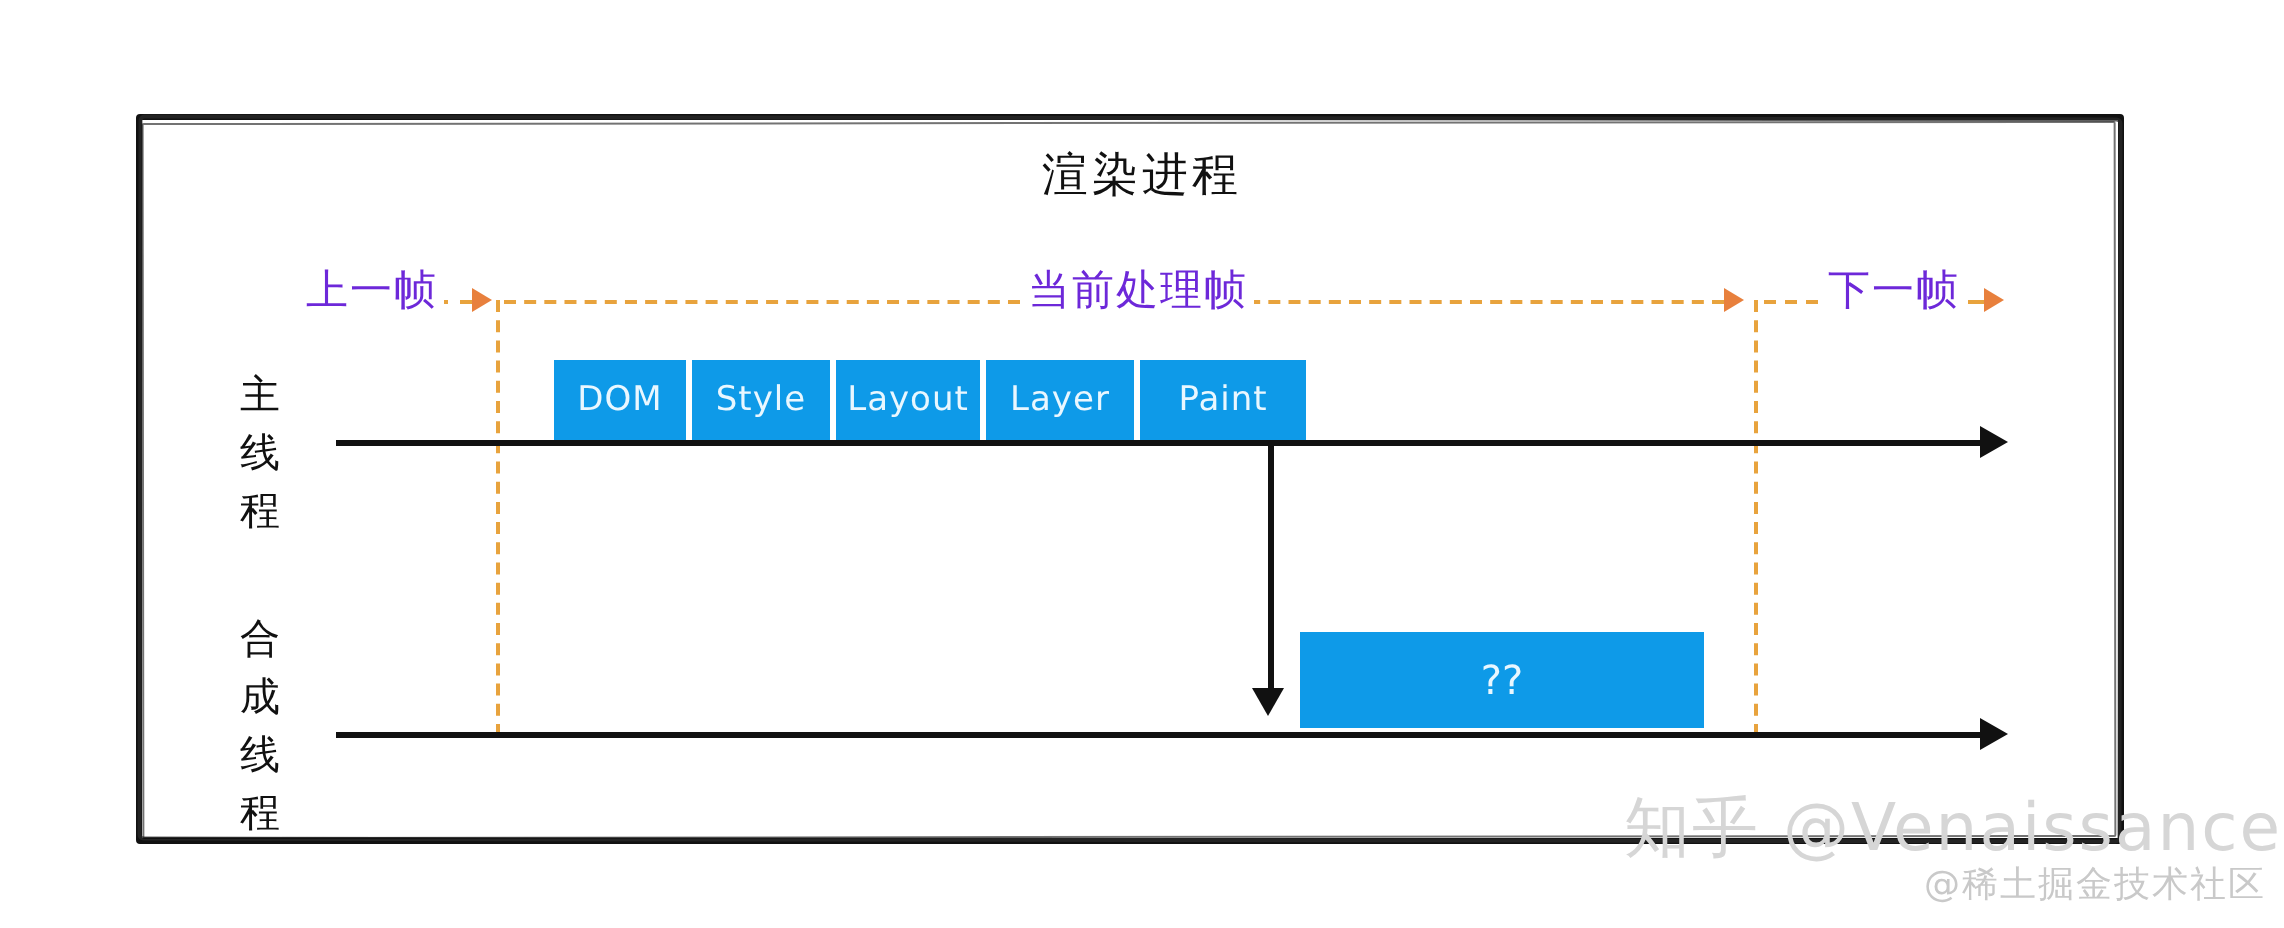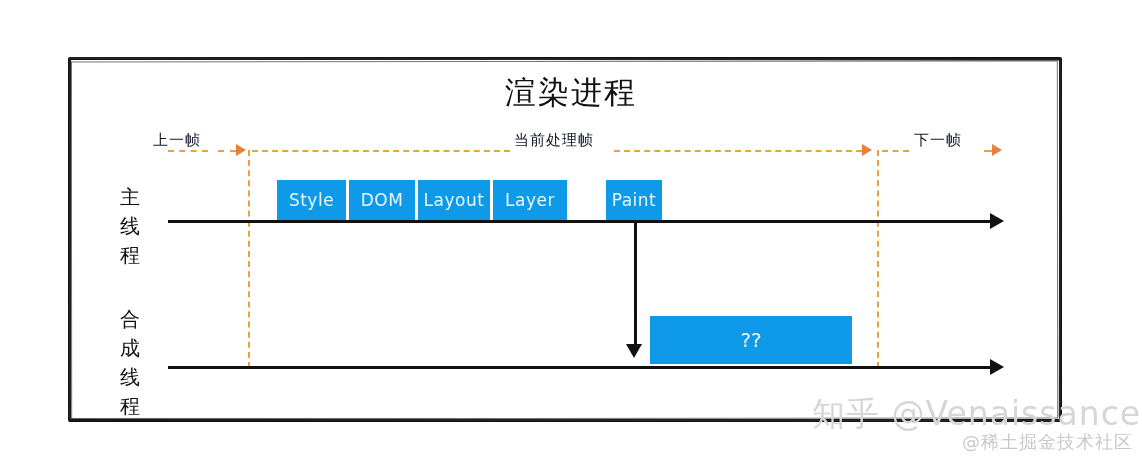--- a/index.html
+++ b/index.html
@@ -52,21 +52,21 @@
     pointer-events: none;
   }
 
   
   #title {
     position: absolute;
     left: 0;
     top: 72px;
     width: 1142px;
     text-align: center;
-    font-size: 31px;
+    font-size: 23px;
     letter-spacing: 2px;
     color: #111111;
     font-family: "DejaVu Sans", "Liberation Sans", sans-serif;
     white-space: nowrap;
   }
 
   
   .vline {
     position: absolute;
     width: 0;
@@ -105,22 +105,22 @@
 
   
   #hseg-c1 { left: 882px; width: 27px; }
   #hseg-c2 { left: 984px; width: 10px; }
   #arrow-c { left: 992px; }
 
   
   .tlabel {
     position: absolute;
     top: 131px;
-    color: #0f172a;
-    font-size: 15px;
+    color: #6d28d9;
+    font-size: 21px;
     letter-spacing: 1px;
     background: #ffffff;
     padding: 0 3px;
     white-space: nowrap;
     font-family: "DejaVu Sans", "Liberation Sans", sans-serif;
   }
   #tlabel-prev { left: 150px; }
   #tlabel-cur  { left: 511px; }
   #tlabel-next { left: 911px; }
 
@@ -289,25 +289,25 @@
   </div>
 
   <div class="vlabel" id="vlabel-comp">
     <span>合</span>
     <span>成</span>
     <span>线</span>
     <span>程</span>
   </div>
 
   <div id="pipeline">
+    <div class="pbox" style="width: 66px; background: rgb(14, 154, 232);">DOM</div>
     <div class="pbox" style="width: 69px; background: rgb(14, 154, 232);">Style</div>
-    <div class="pbox" style="width: 66px; background: rgb(14, 154, 232);">DOM</div>
     <div class="pbox" style="width: 72px; background: rgb(14, 154, 232);">Layout</div>
     <div class="pbox" style="width: 74px; background: rgb(14, 154, 232);">Layer</div>
-    <div class="pbox" style="width: 56px; background: rgb(14, 154, 232); margin-left: 36px;">Paint</div>
+    <div class="pbox" style="width: 83px; background: rgb(14, 154, 232);">Paint</div>
   </div>
 
   <div id="commit-line"></div>
   <div id="commit-arrowhead"></div>
 
   <div id="comp-box" style="background: rgb(14, 154, 232);">??</div>
 
   <div id="wm-main">知乎 @Venaissance</div>
   <div id="wm-sub">@稀土掘金技术社区</div>
 

